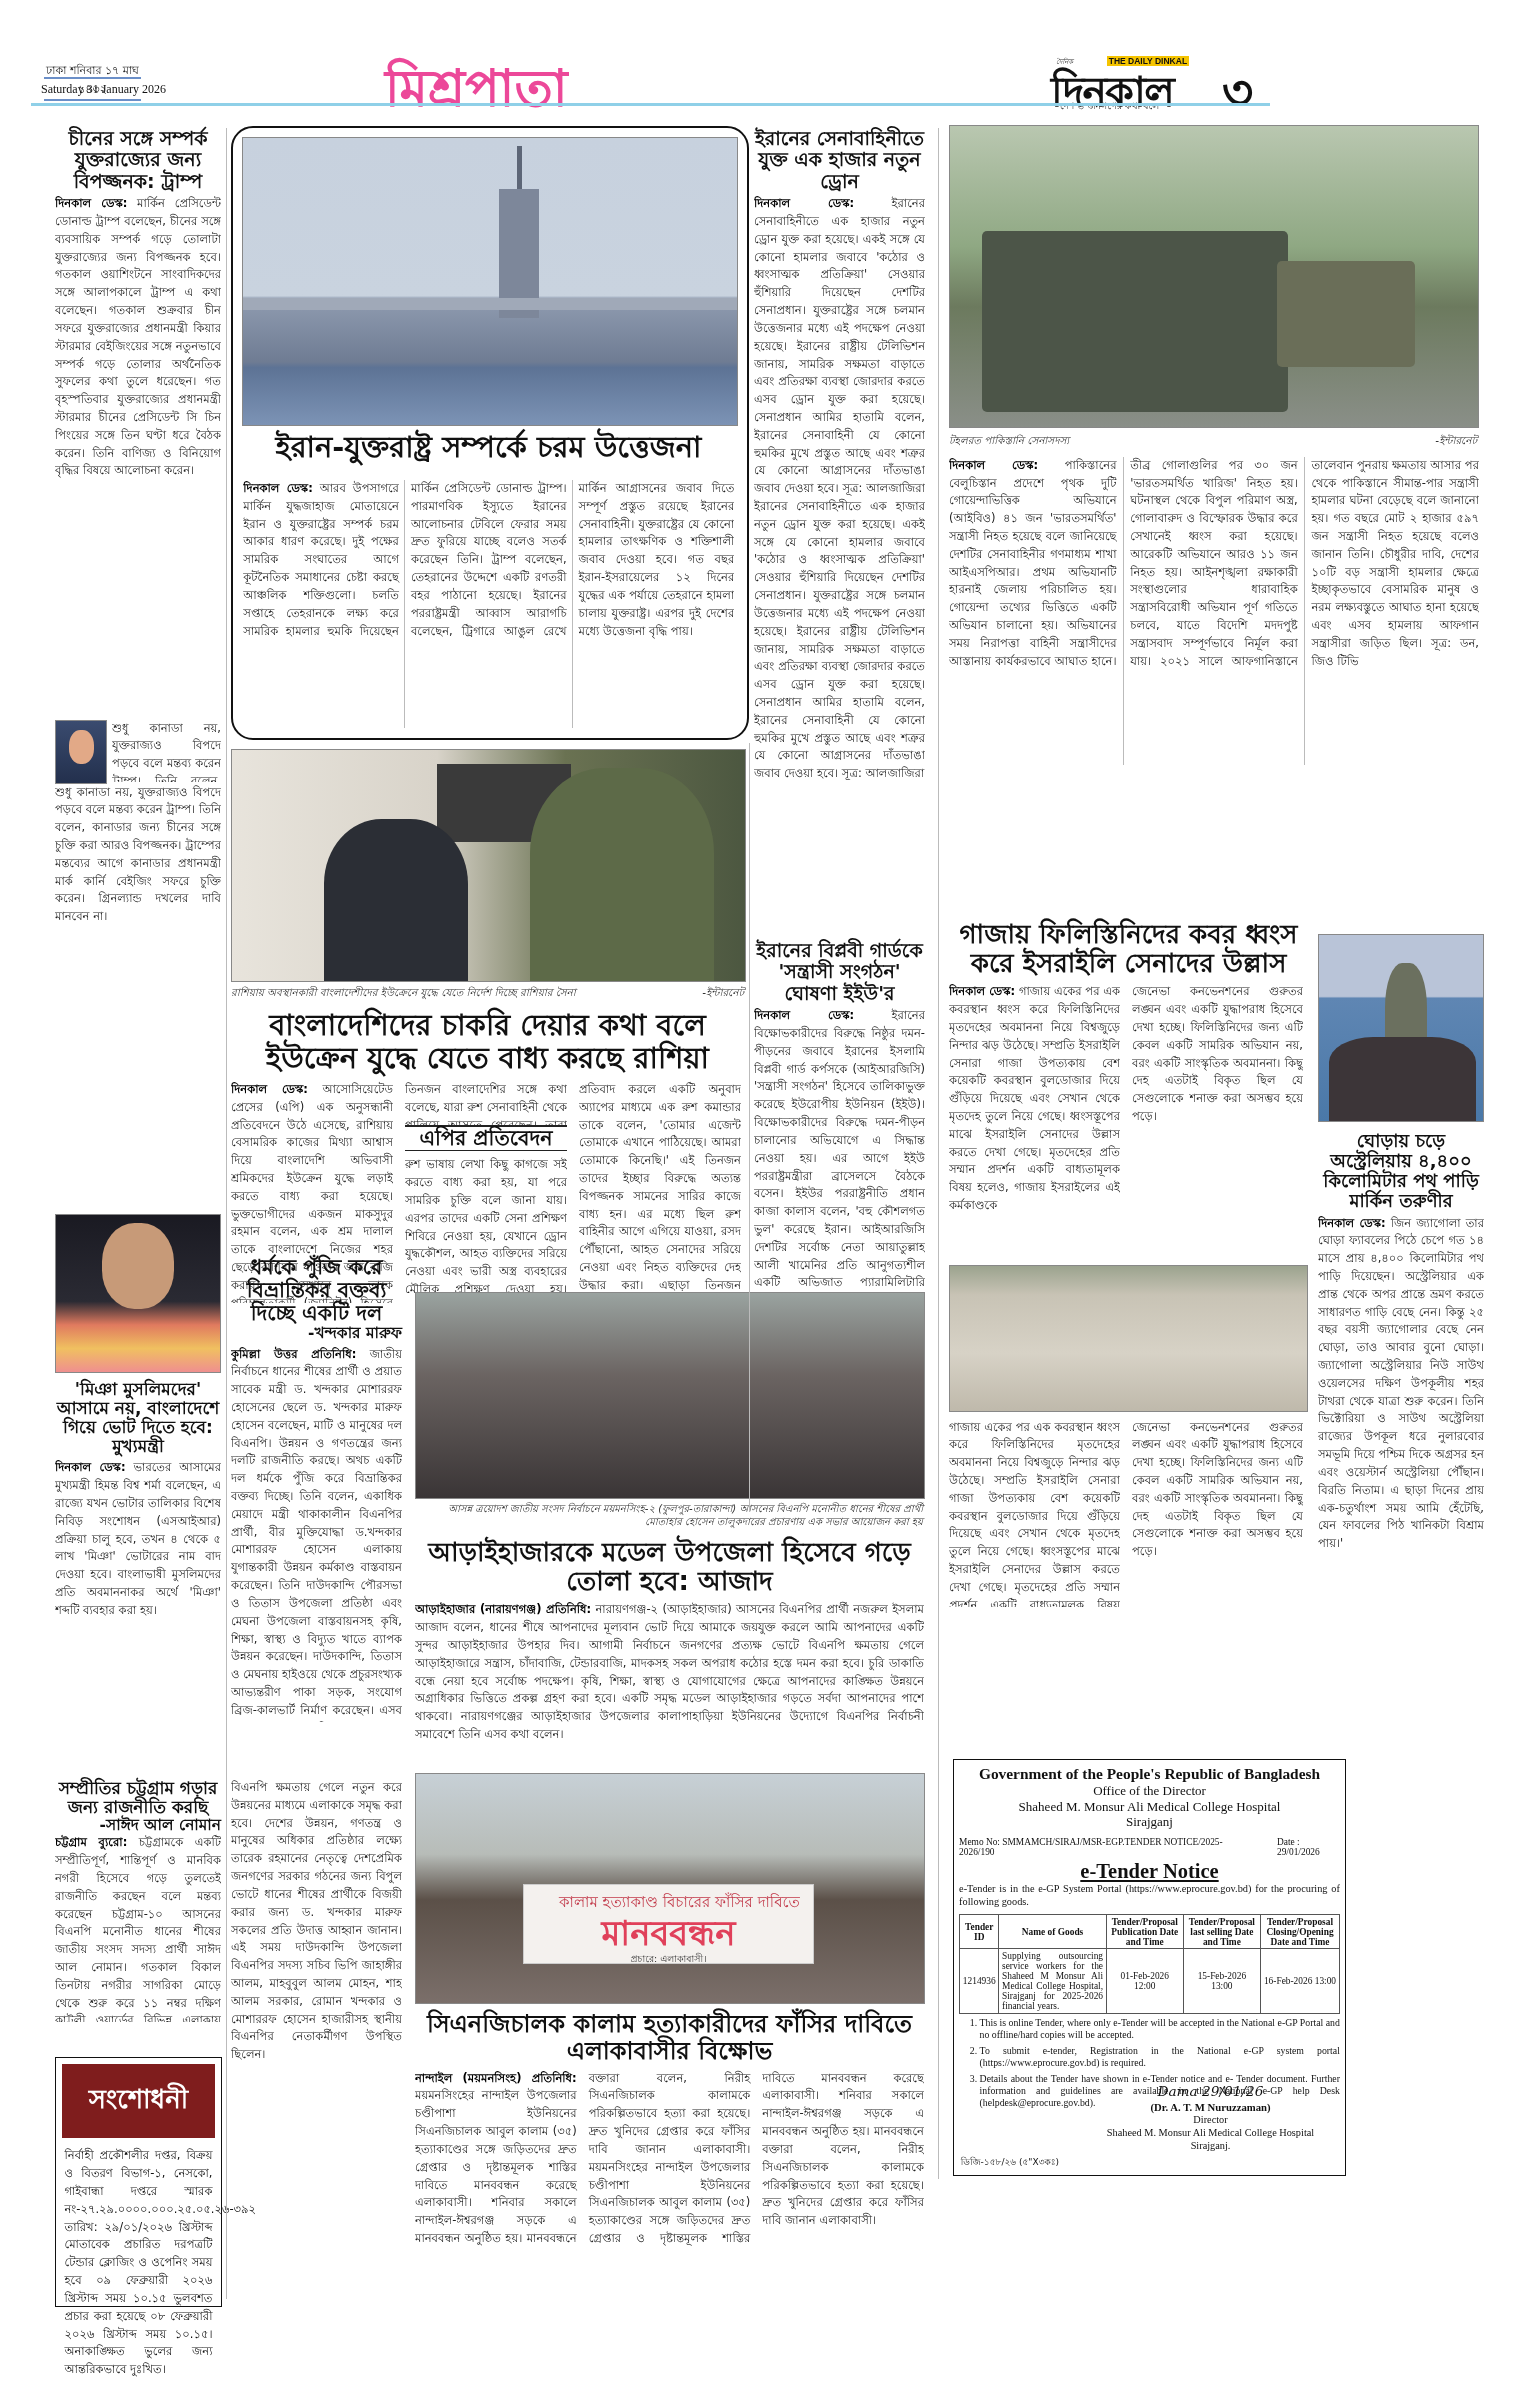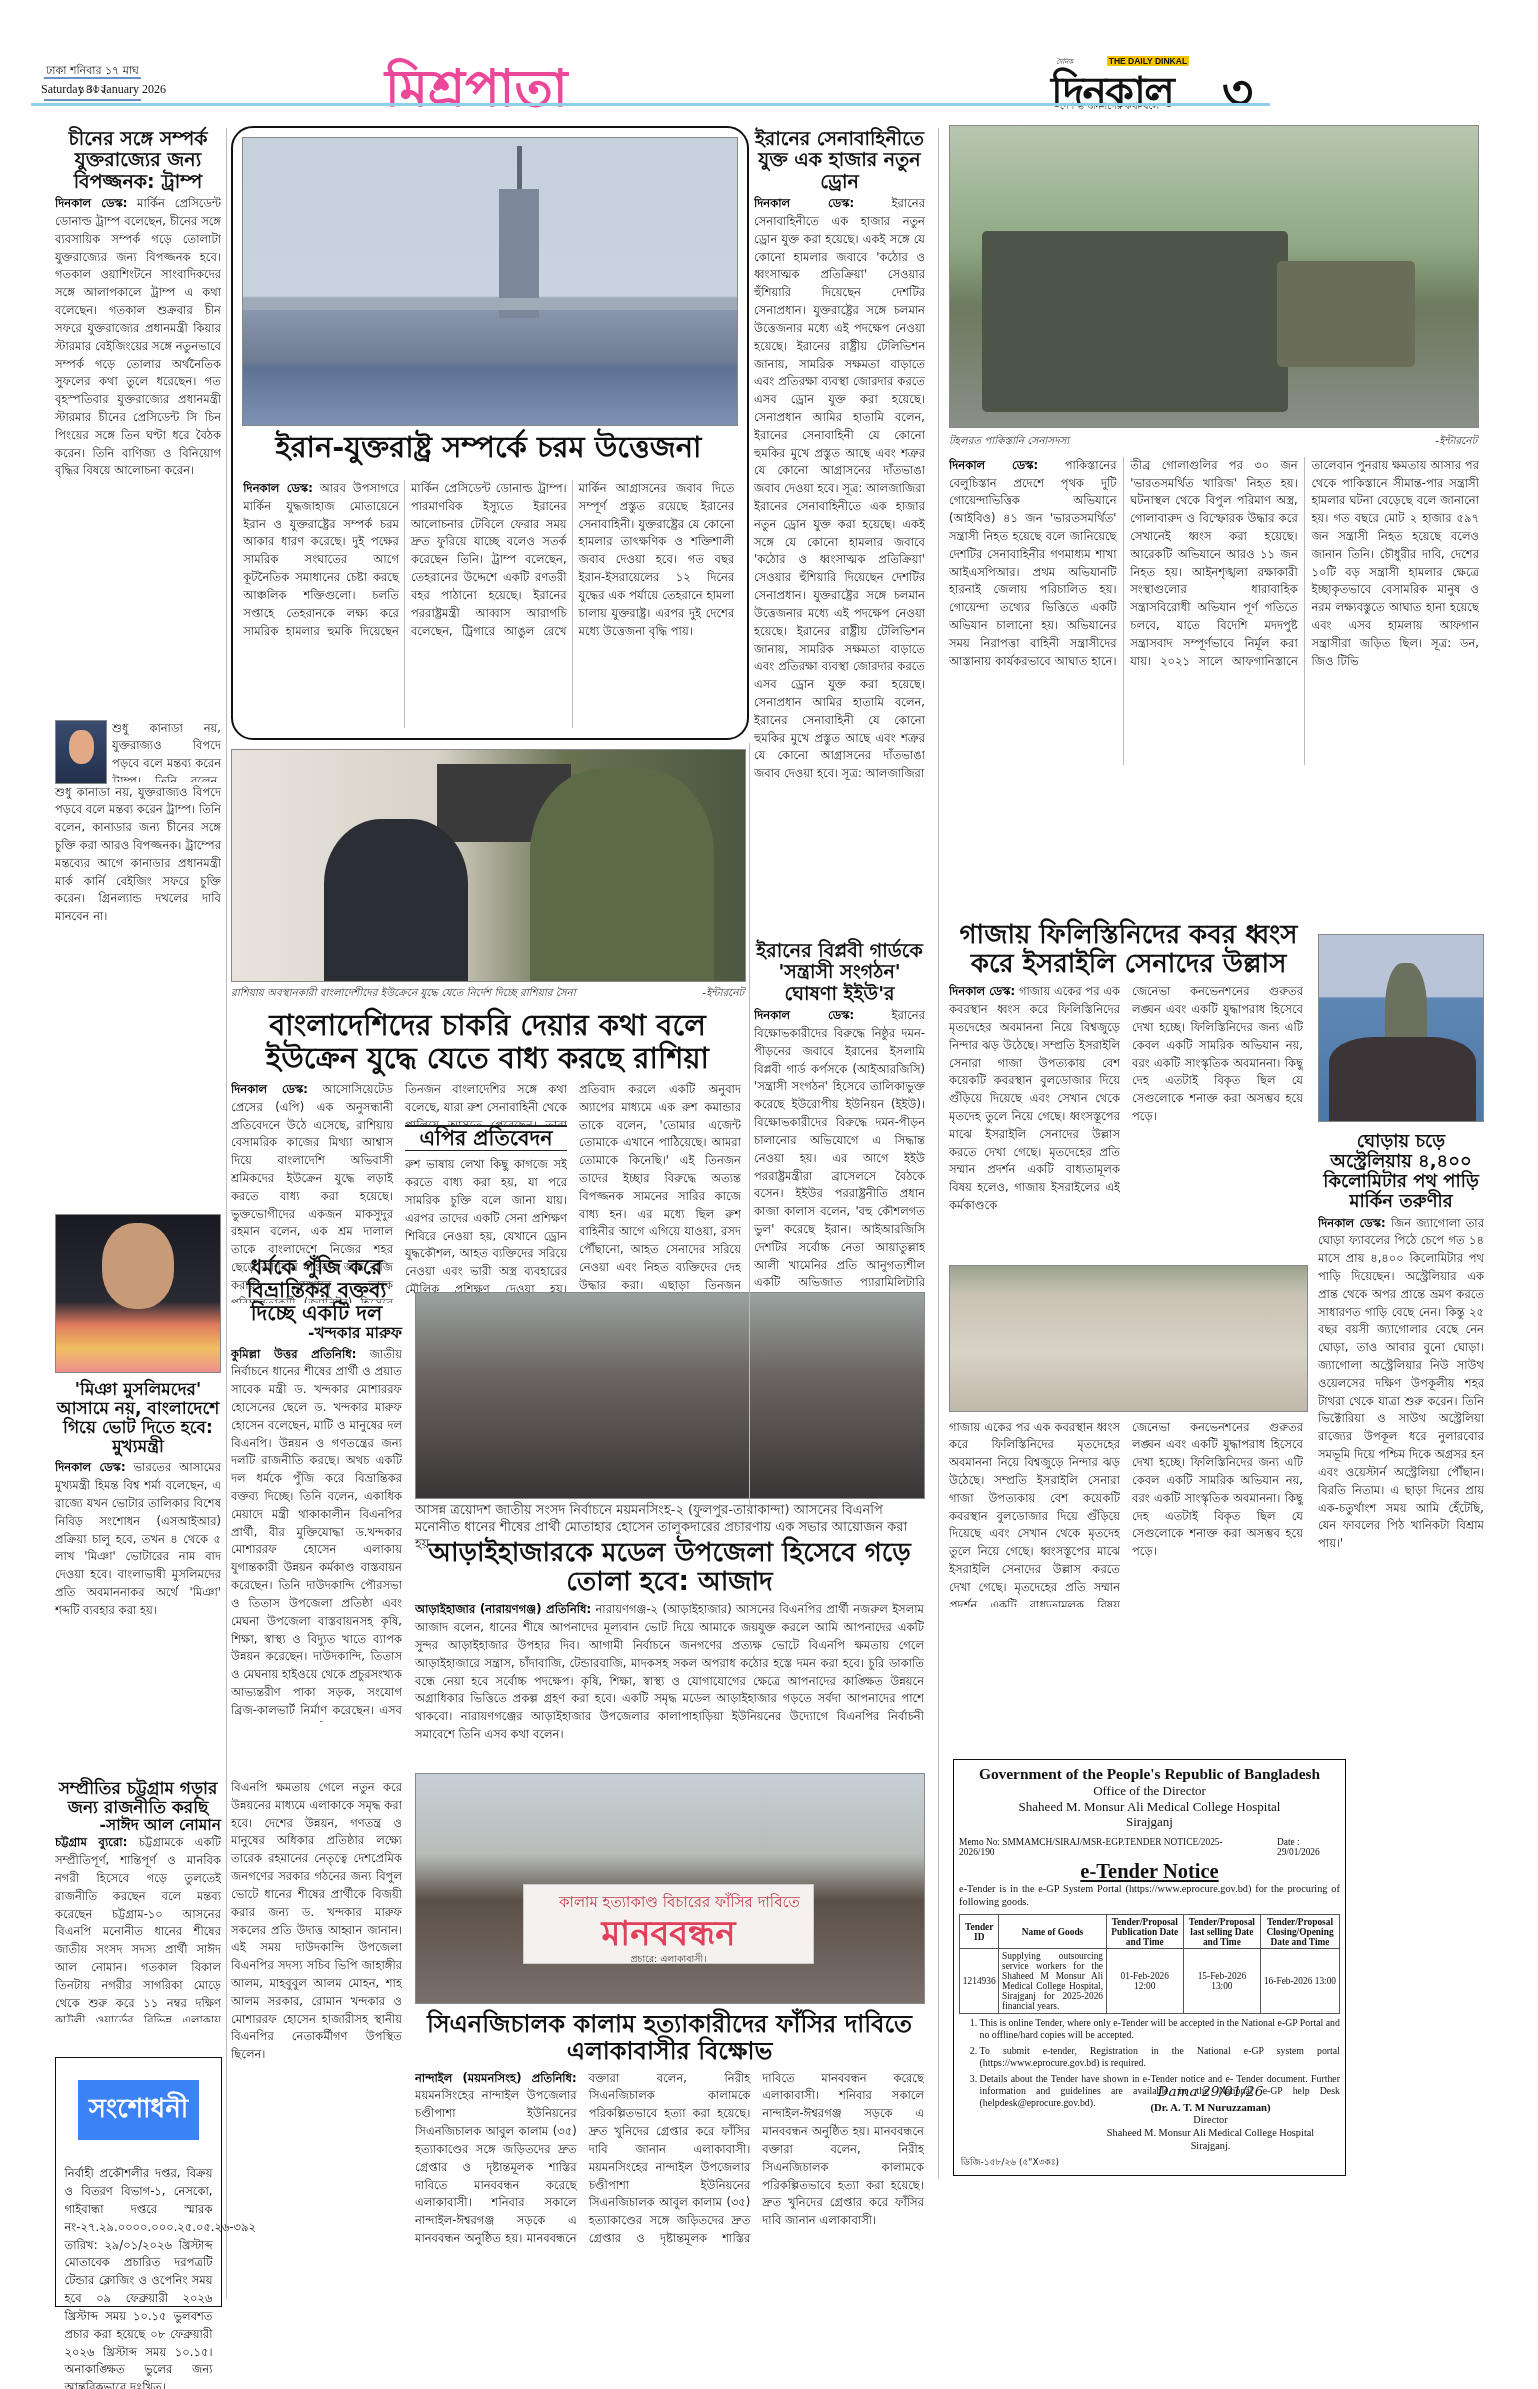--- a/index.html
+++ b/index.html
@@ -46,21 +46,21 @@
   .ph-trump .face { position:absolute; left:25%; top:15%; width:50%; height:55%; background:#e2a987; border-radius:45%; }
   .ph-crowd { background:linear-gradient(180deg,#9aa3a0 0%,#6b6462 40%,#3a3536 100%); }
   .ph-rally { background:linear-gradient(180deg,#c7d0d6 0%,#b7bcb8 35%,#5b5048 55%,#7b6f6a 100%); position:relative; }
   .banner { position:absolute; left:21%; top:48%; width:57%; height:34%; background:#f4f1ee; border:0.9px solid #ccc; text-align:center; }
   .banner .b-top { font-size:15px; color:#c23a4a; margin-top:5.1px;padding-left:22px; }
   .banner .b-main { font-size:34px; font-weight:bold; color:#e0405a; line-height:1.1; }
   .banner .b-bot { font-size:9.4px; color:#333; }
 
   .ship-box { left:231px; top:126px; width:514px; height:610px; border:2.6px solid #111; border-radius:22px; }
   .correction-box { left:55px; top:2057px; width:165px; height:248px; border:1.7px solid #111; }
-  .correction-title { margin:22px; background:#3b82f6; color:#fff; font-size:26px; font-weight:bold; text-align:center; padding:8px 0; }
+  .correction-title { margin:6px; background:#7f1d1d; color:#fff; font-size:26px; font-weight:bold; text-align:center; padding:15px 0; }
   .correction-body { padding:3.4px 8.5px; font-size:11.5px; line-height:1.55; text-align:justify; }
 
   .tender { left:953px; top:1759px; width:391px; height:415px; border:1.7px solid #111; font-family:"Liberation Serif", serif; color:#111; }
   .tender .t-gov { font-size:15.4px; font-weight:bold; text-align:center; margin-top:5.1px; }
   .tender .t-line { font-size:13px; text-align:center; line-height:1.2; }
   .tender .t-memo { display:flex; justify-content:space-between; font-size:9.4px; padding:0 5.1px; margin-top:6.8px;gap:40px; }
   .tender .t-title { font-size:20.5px; font-weight:bold; text-decoration:underline; text-align:center; margin-top:3.4px; }
   .tender .t-intro { font-size:10.3px; padding:0 5.1px; text-align:justify; line-height:1.25; }
   .tender table { border-collapse:collapse; margin:5.1px 5.1px 0 5.1px; width:381px; font-size:9.4px; }
   .tender th, .tender td { border:0.9px solid #555; padding:1.7px 2.6px; text-align:center; vertical-align:middle; }
@@ -206,21 +206,21 @@
 
 <div class="abs" style="left:231px;top:1256px;width:171px;">
   <div class="headline" style="font-size:20.5px;">ধর্মকে পুঁজি করে বিভ্রান্তিকর বক্তব্য দিচ্ছে একটি দল</div>
   <div class="headline" style="font-size:15.4px;text-align:right;">-খন্দকার মারুফ</div>
   <div class="body-text" style="margin-top:3.4px;height:376px;overflow:hidden;">
     <b>কুমিল্লা উত্তর প্রতিনিধি:</b>
     <span>জাতীয় নির্বাচনে ধানের শীষের প্রার্থী ও প্রয়াত সাবেক মন্ত্রী ড. খন্দকার মোশাররফ হোসেনের ছেলে ড. খন্দকার মারুফ হোসেন বলেছেন, মাটি ও মানুষের দল বিএনপি। উন্নয়ন ও গণতন্ত্রের জন্য দলটি রাজনীতি করছে। অথচ একটি দল ধর্মকে পুঁজি করে বিভ্রান্তিকর বক্তব্য দিচ্ছে। তিনি বলেন, একাধিক মেয়াদে মন্ত্রী থাকাকালীন বিএনপির প্রার্থী, বীর মুক্তিযোদ্ধা ড.খন্দকার মোশাররফ হোসেন এলাকায় যুগান্তকারী উন্নয়ন কর্মকাণ্ড বাস্তবায়ন করেছেন। তিনি দাউদকান্দি পৌরসভা ও তিতাস উপজেলা প্রতিষ্ঠা এবং মেঘনা উপজেলা বাস্তবায়নসহ কৃষি, শিক্ষা, স্বাস্থ্য ও বিদ্যুত খাতে ব্যাপক উন্নয়ন করেছেন। দাউদকান্দি, তিতাস ও মেঘনায় হাইওয়ে থেকে প্রচুরসংখ্যক আভ্যন্তরীণ পাকা সড়ক, সংযোগ ব্রিজ-কালভার্ট নির্মাণ করেছেন। এসব সড়ক ভেঙে, ধসে গিয়ে এখন বেহাল অবস্থা। যানবাহন চলাচলের অনুপযোগী হয়ে গেছে।</span>
   </div>
 </div>
 <div class="abs photo ph-crowd" style="left:415px;top:1292px;width:508px;height:205px;"></div>
-<div class="abs" style="left:415px;top:1502px;width:508px;font-size:13px;color:#333;line-height:1.3;">আসন্ন ত্রয়োদশ জাতীয় সংসদ নির্বাচনে ময়মনসিংহ-২ (ফুলপুর-তারাকান্দা) আসনের বিএনপি মনোনীত ধানের শীষের প্রার্থী মোতাহার হোসেন তালুকদারের প্রচারণায় এক সভার আয়োজন করা হয়</div>
+<div class="abs" style="left:415px;top:1502px;width:508px;font-size:10px;font-style:italic;color:#333;line-height:1.3;text-align:right;">আসন্ন ত্রয়োদশ জাতীয় সংসদ নির্বাচনে ময়মনসিংহ-২ (ফুলপুর-তারাকান্দা) আসনের বিএনপি মনোনীত ধানের শীষের প্রার্থী মোতাহার হোসেন তালুকদারের প্রচারণায় এক সভার আয়োজন করা হয়</div>
 
 <div class="abs body-text" style="left:231px;top:1779px;width:171px;height:513px;overflow:hidden;">
   <span>বিএনপি ক্ষমতায় গেলে নতুন করে উন্নয়নের মাধ্যমে এলাকাকে সমৃদ্ধ করা হবে। দেশের উন্নয়ন, গণতন্ত্র ও মানুষের অধিকার প্রতিষ্ঠার লক্ষ্যে তারেক রহমানের নেতৃত্বে দেশপ্রেমিক জনগণের সরকার গঠনের জন্য বিপুল ভোটে ধানের শীষের প্রার্থীকে বিজয়ী করার জন্য ড. খন্দকার মারুফ সকলের প্রতি উদাত্ত আহ্বান জানান। এই সময় দাউদকান্দি উপজেলা বিএনপির সদস্য সচিব ভিপি জাহাঙ্গীর আলম, মাহবুবুল আলম মোহন, শাহ আলম সরকার, রোমান খন্দকার ও মোশাররফ হোসেন হাজারীসহ স্থানীয় বিএনপির নেতাকর্মীগণ উপস্থিত ছিলেন।</span>
 </div>
 
 <div class="abs" style="left:415px;top:1538px;width:509px;">
   <div class="headline" style="font-size:26px;">আড়াইহাজারকে মডেল উপজেলা হিসেবে গড়ে তোলা হবে: আজাদ</div>
   <div class="body-text" style="margin-top:5.1px;height:158px;overflow:hidden;">
     <b>আড়াইহাজার (নারায়ণগঞ্জ) প্রতিনিধি:</b>
     <span>নারায়ণগঞ্জ-২ (আড়াইহাজার) আসনের বিএনপির প্রার্থী নজরুল ইসলাম আজাদ বলেন, ধানের শীষে আপনাদের মূল্যবান ভোট দিয়ে আমাকে জয়যুক্ত করলে আমি আপনাদের একটি সুন্দর আড়াইহাজার উপহার দিব। আগামী নির্বাচনে জনগণের প্রত্যক্ষ ভোটে বিএনপি ক্ষমতায় গেলে আড়াইহাজারে সন্ত্রাস, চাঁদাবাজি, টেন্ডারবাজি, মাদকসহ সকল অপরাধ কঠোর হস্তে দমন করা হবে। চুরি ডাকাতি বন্ধে নেয়া হবে সর্বোচ্চ পদক্ষেপ। কৃষি, শিক্ষা, স্বাস্থ্য ও যোগাযোগের ক্ষেত্রে আপনাদের কাঙ্ক্ষিত উন্নয়নে অগ্রাধিকার ভিত্তিতে প্রকল্প গ্রহণ করা হবে। একটি সমৃদ্ধ মডেল আড়াইহাজার গড়তে সর্বদা আপনাদের পাশে থাকবো। নারায়ণগঞ্জের আড়াইহাজার উপজেলার কালাপাহাড়িয়া ইউনিয়নের উদ্যোগে বিএনপির নির্বাচনী সমাবেশে তিনি এসব কথা বলেন।</span>

